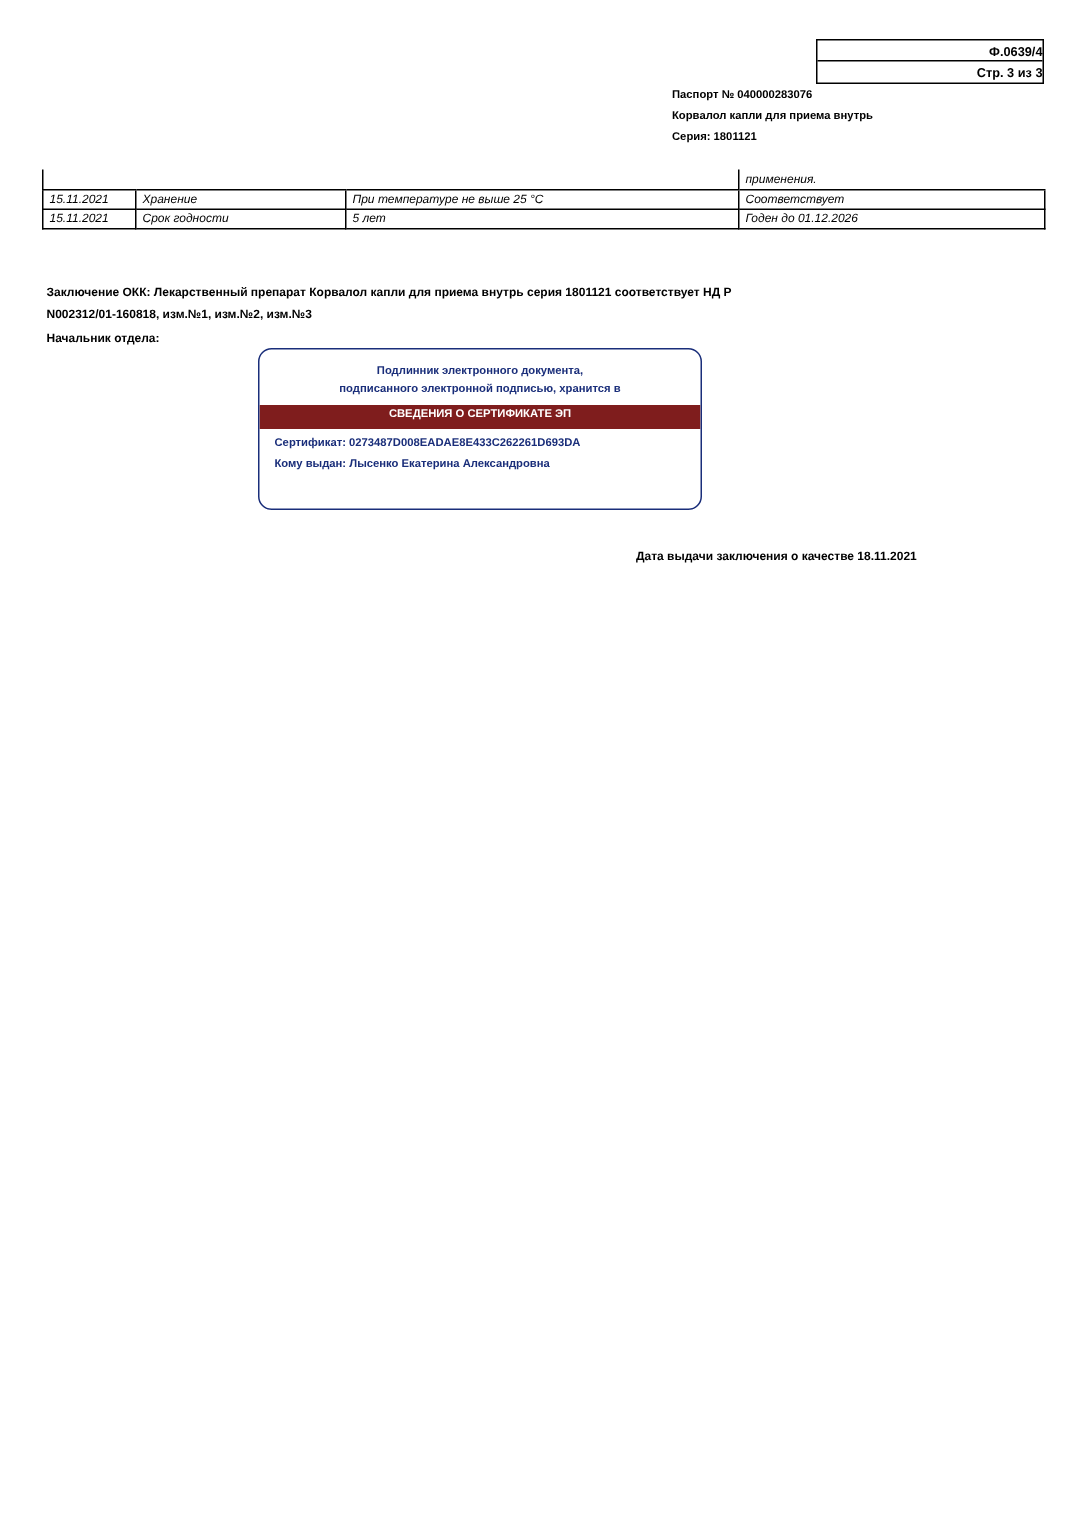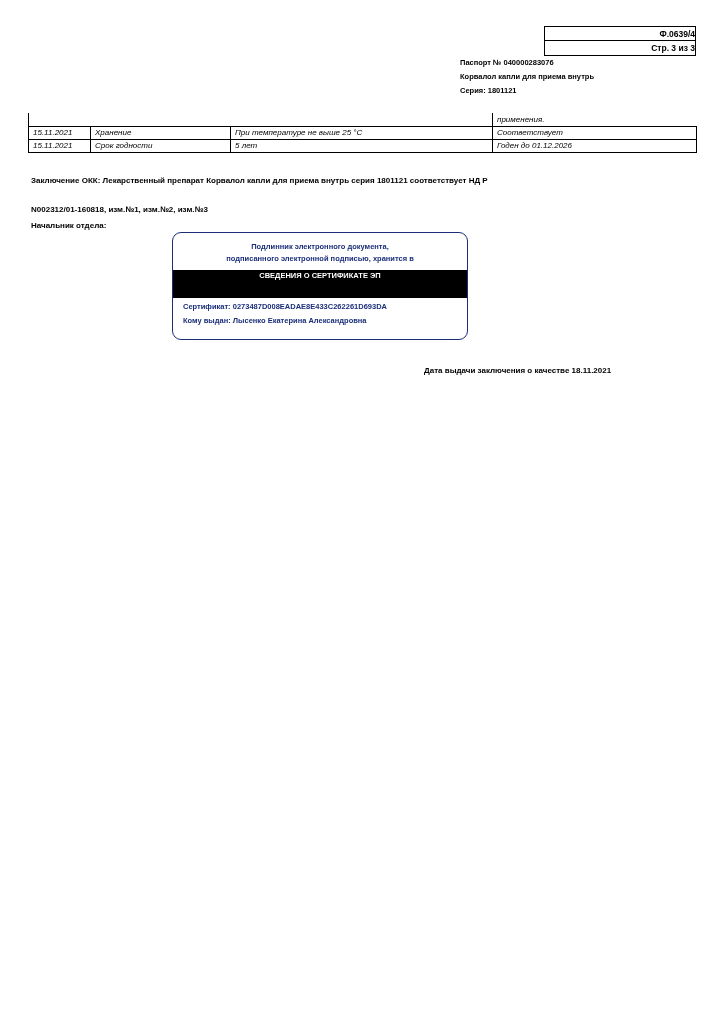--- a/index.html
+++ b/index.html
@@ -40,21 +40,21 @@
     font-weight: bold;
     box-sizing: border-box;
   }
   .form-box .row.first {
     border-bottom: 1px solid #000;
   }
 
   
   .hdr {
     position: absolute;
-    left: 460px;
+    left: 448px;
     font-size: 7.5px;
     font-weight: bold;
     white-space: nowrap;
   }
   .hdr.l1 { top: 58px; }
   .hdr.l2 { top: 72px; }
   .hdr.l3 { top: 86px; }
 
   
   .tbl {
@@ -96,21 +96,21 @@
   .tbl tr.top-row td.c1 { border-left: 1px solid #000; }
 
   
   .concl {
     position: absolute;
     left: 31px;
     font-size: 8px;
     font-weight: bold;
     white-space: nowrap;
   }
-  .concl.l1 { top: 176px; text-align: center; }
+  .concl.l1 { top: 190px; text-align: center; }
   .concl.l2 { top: 205px; }
   .concl.l3 { top: 221px; }
 
   
   .stamp {
     position: absolute;
     left: 172px;
     top: 232px;
     width: 296px;
     height: 108px;
@@ -123,27 +123,27 @@
   .stamp-title {
     text-align: center;
     font-size: 7.5px;
     font-weight: bold;
     line-height: 11.5px;
     padding: 8px 16px 0 16px;
     color: #1a2e7a;
   }
   .stamp-bar {
     margin-top: 6px;
-    background: #000000;
+    background: #7f1d1d;
     color: #ffffff;
     text-align: center;
     font-size: 7.5px;
     font-weight: bold;
     line-height: 12px;
-    height: 28px;
+    height: 16px;
   }
   .stamp-line {
     font-size: 7.5px;
     font-weight: bold;
     padding: 3px 0 0 10px;
     line-height: 11px;
     color: #1a2e7a;
   }
 
   

